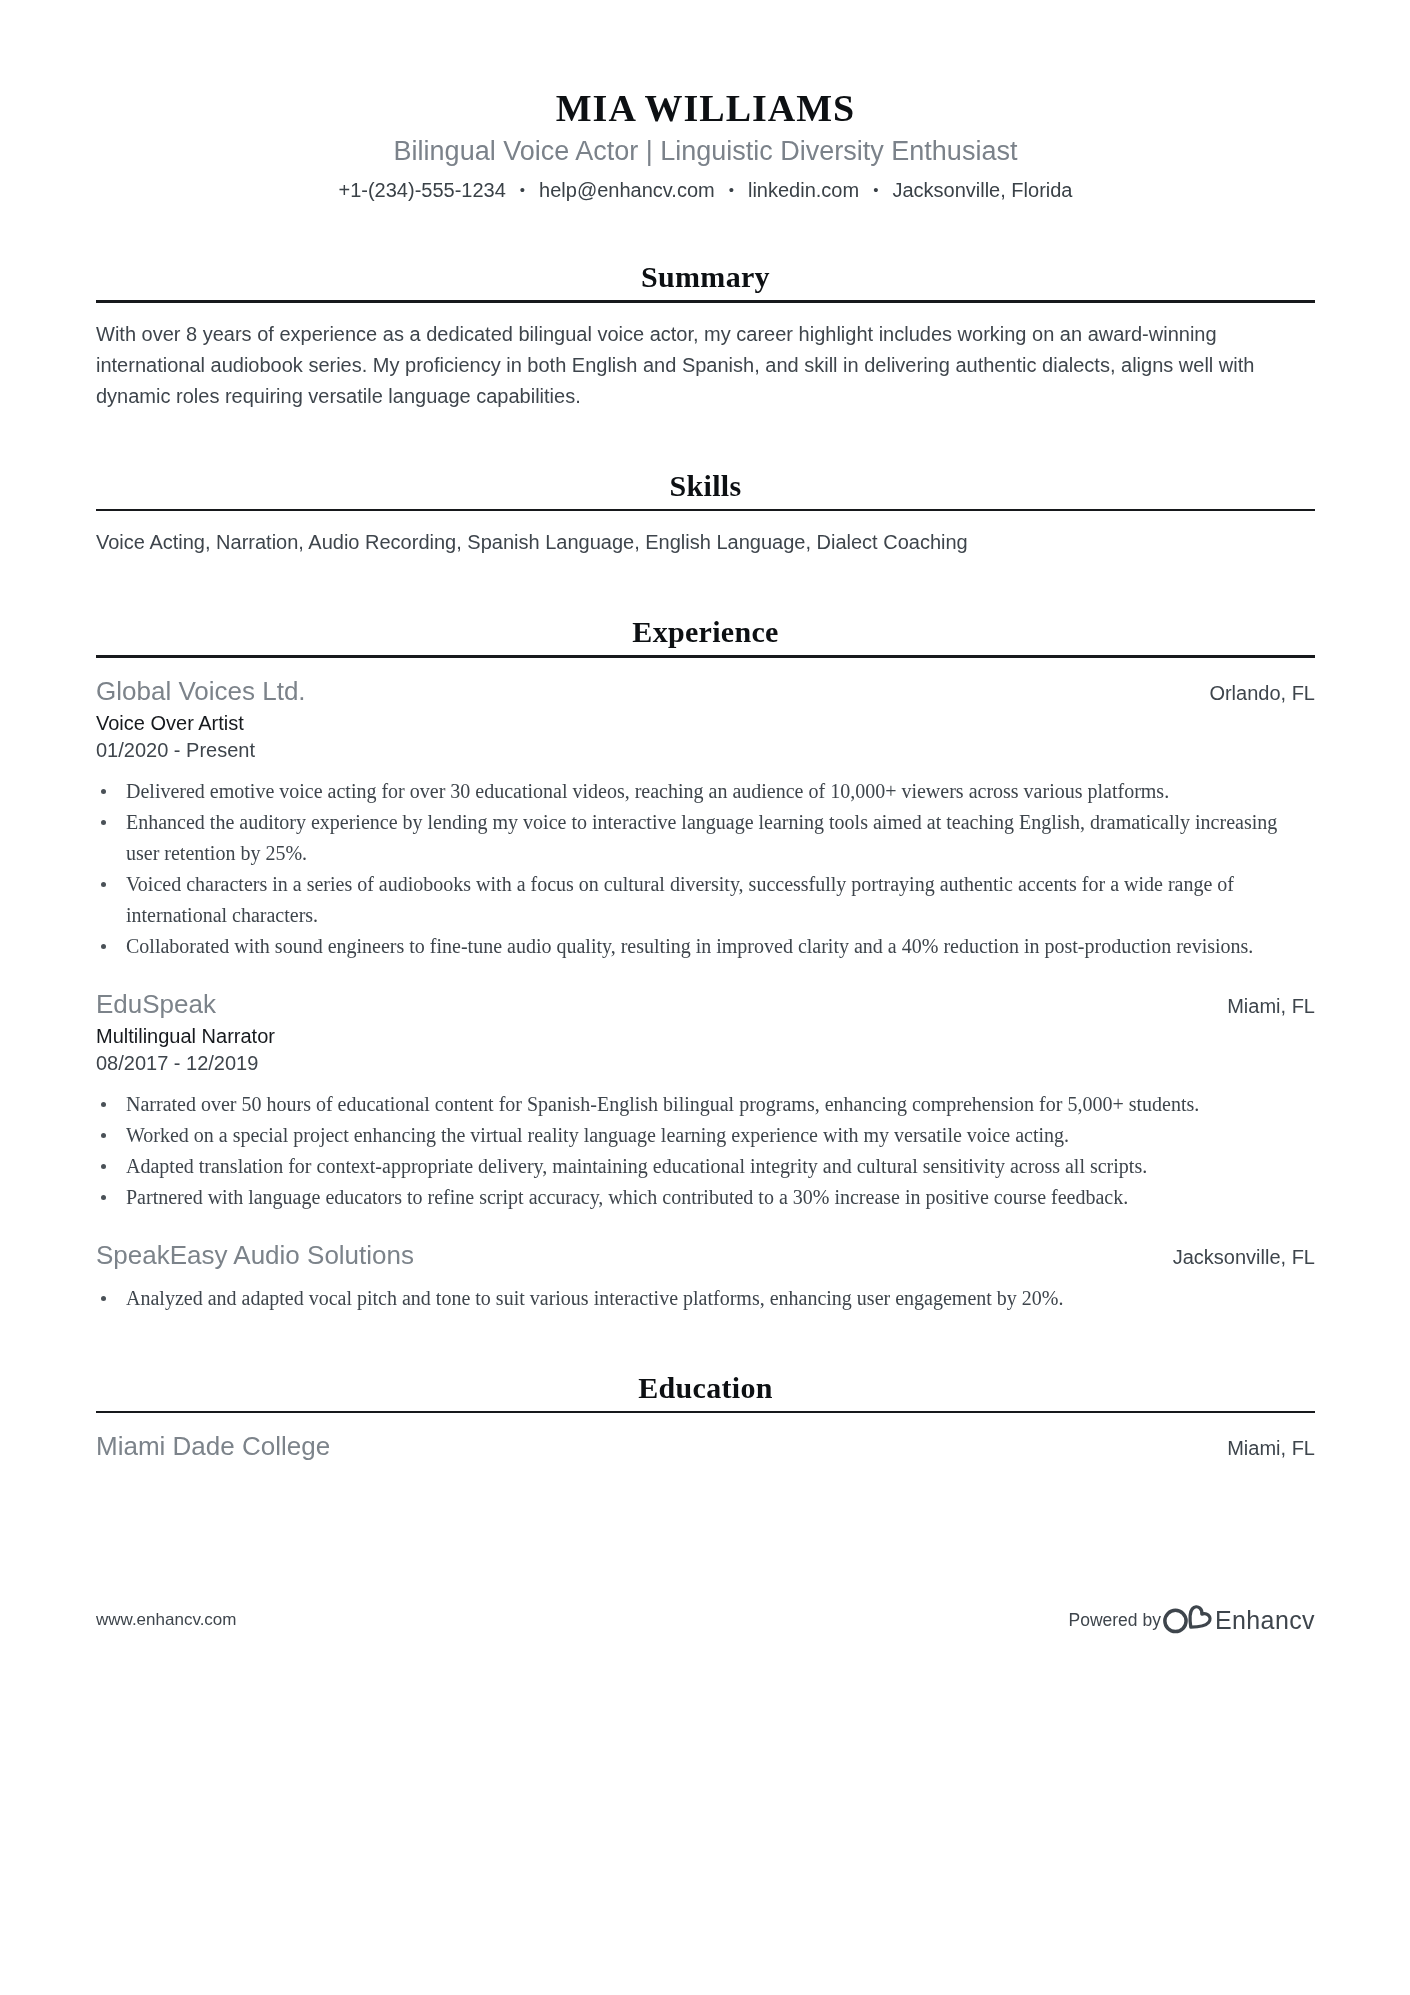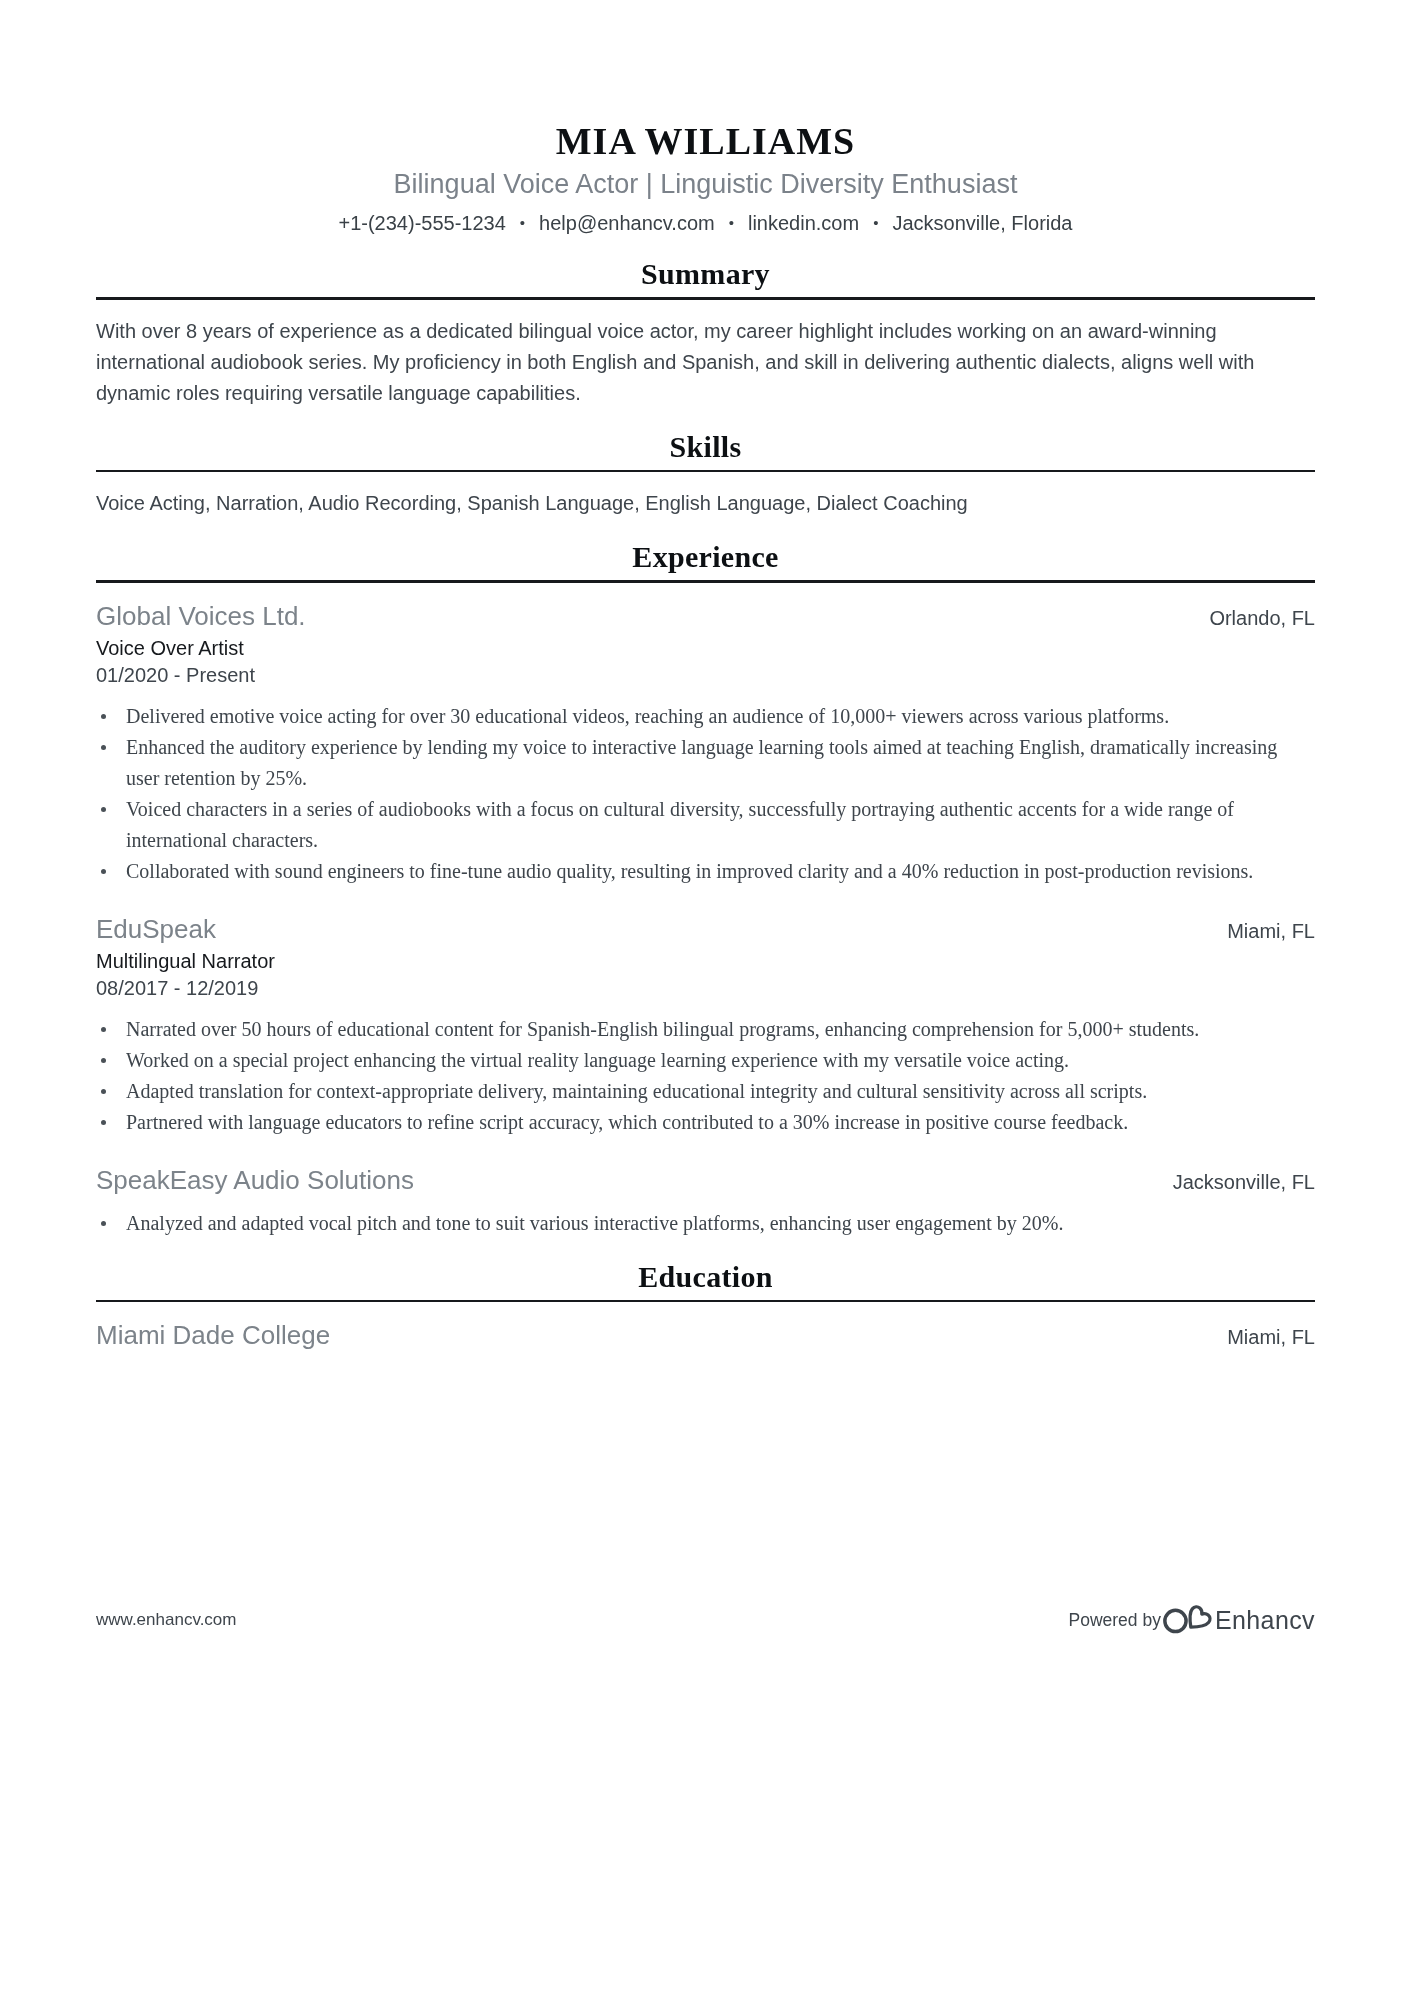--- a/index.html
+++ b/index.html
@@ -4,21 +4,21 @@
 <style>
   html,body{margin:0;padding:0;background:#ffffff;}
   .page{
     position:relative;
     width:1410px;height:1700px;
     background:#ffffff;
     font-family:"Liberation Sans", sans-serif;
     color:#3e454c;
     overflow:hidden;
     box-sizing:border-box;
-    padding:120px 95px 0 96px;
+    padding:87px 95px 0 96px;
   }
   
   .name{
     margin:0;text-align:center;
     font-family:"Liberation Serif", serif;
     font-weight:700;font-size:38px;line-height:42px;
     letter-spacing:1px;color:#0d1013;
   }
   .headline{
     margin-top:5px;text-align:center;
@@ -26,21 +26,21 @@
   }
   .contact{
     margin-top:9px;text-align:center;
     font-size:20px;line-height:26px;color:#3a4147;
   }
   .contact .sep{
     display:inline-block;margin:0 14px;
     font-size:15px;color:#3a4147;vertical-align:2px;
   }
   
-  .section{margin-top:20px;}
+  .section{margin-top:56px;}
   .section-title{
     margin:0;text-align:center;
     font-family:"Liberation Serif", serif;
     font-weight:700;font-size:30px;line-height:36px;
     color:#0d1013;letter-spacing:0.3px;
   }
   .rule{height:2.5px;background:#17191c;margin-top:5px;}
   .body-text{
     margin:16px 0 0;
     font-size:20px;line-height:31px;color:#3e454c;

